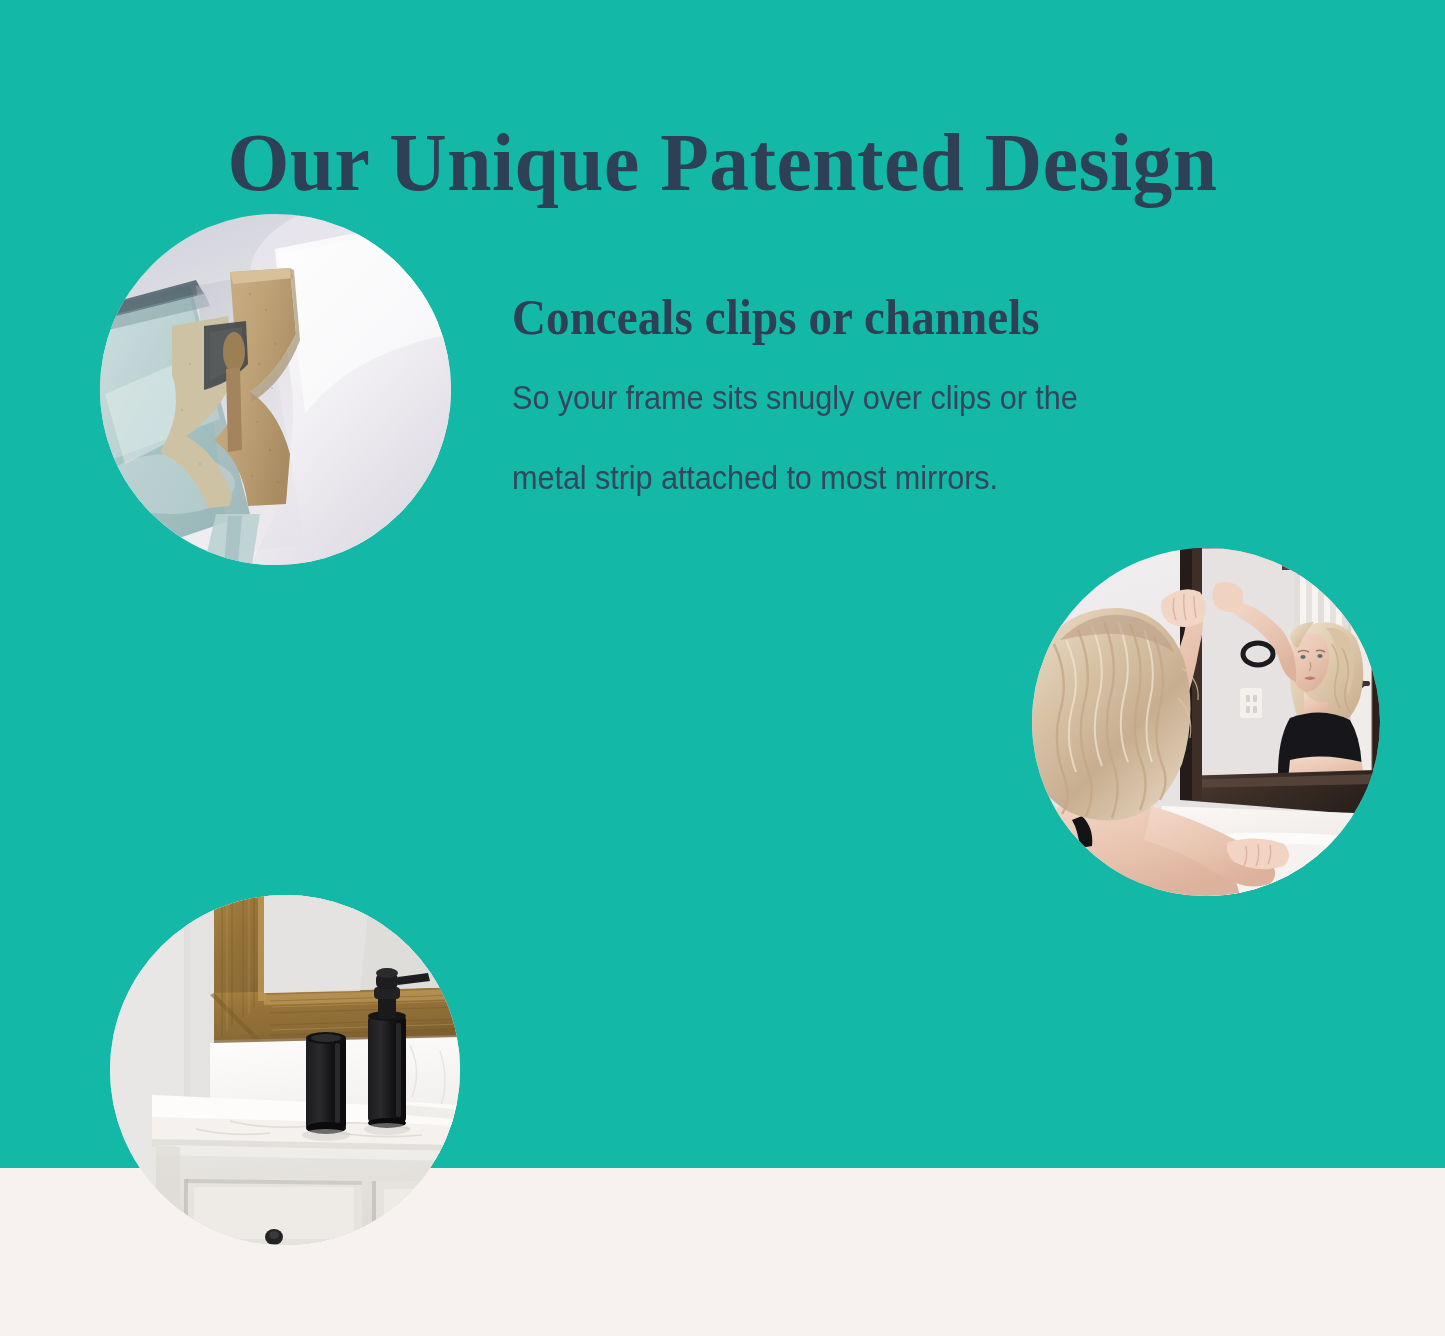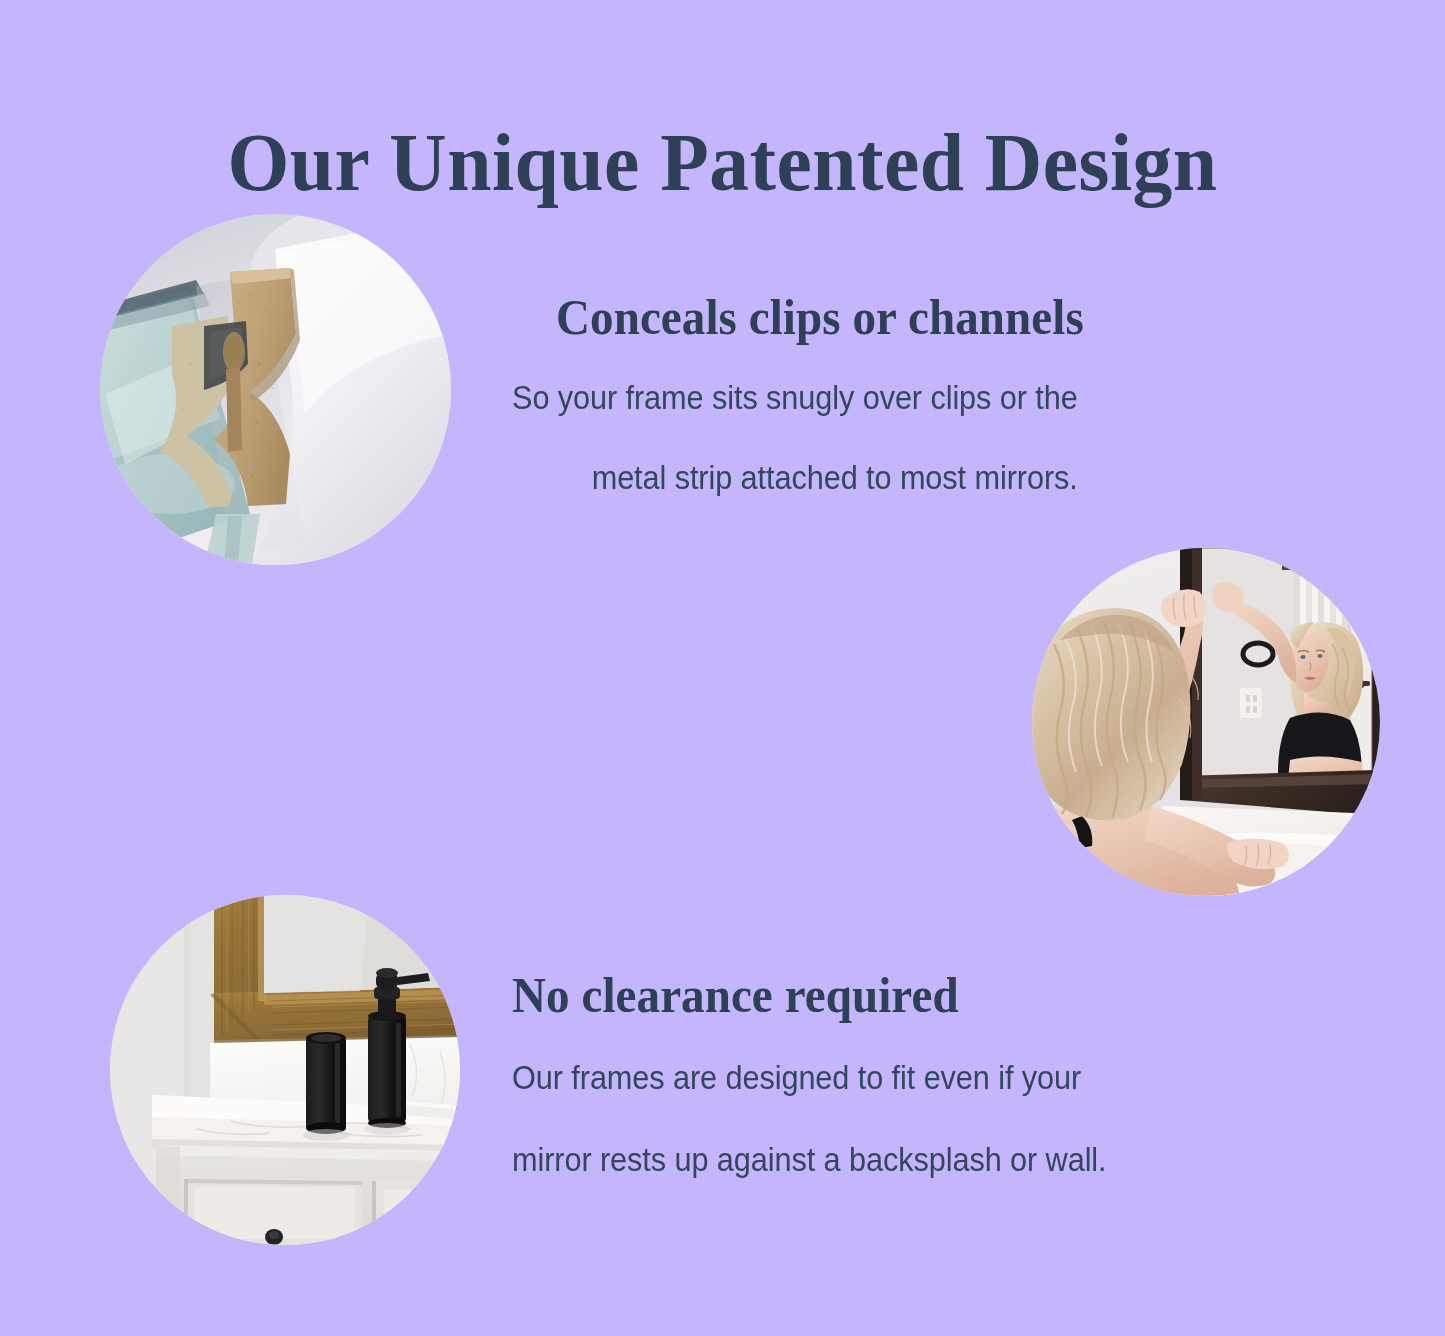--- a/index.html
+++ b/index.html
@@ -12,22 +12,22 @@
     height: 1336px;
     background: #f7f1ef;
     font-family: "Liberation Sans", sans-serif;
     overflow: hidden;
     position: relative;
   }
 
   .page {
     position: relative;
     width: 1445px;
-    height: 1336px;
-    background: #c4b5fd;
+    height: 1168px;
+    background: #14b8a6;
   }
 
   
   .page-title {
     position: absolute;
     left: 0;
     top: 62px;
     width: 1445px;
     text-align: center;
     font-family: "Liberation Serif", "DejaVu Serif", serif;
@@ -65,21 +65,21 @@
     font-size: 33px;
     line-height: 56px;
     margin: 0;
     letter-spacing: -0.1px;
     transform: scaleX(0.93);
     transform-origin: left top;
     white-space: nowrap;
   }
 
   
-  #text-block-1 { left: 512px; top: 288px; text-align: right; }
+  #text-block-1 { left: 512px; top: 288px; }
   #text-block-1 .feature-body { margin-top: 24px; }
 
   #text-block-2 { left: 124px; top: 632px; }
   #text-block-2 .feature-body { margin-top: 26px; }
 
   #text-block-3 { left: 512px; top: 966px; }
   #text-block-3 .feature-body { margin-top: 26px; }
 
   
   .photo-circle {
@@ -533,19 +533,14 @@
       <rect x="274" y="294" width="76" height="50" rx="2" fill="#eeebe7"></rect>
       <path d="M262 286 L266 286 L266 350 L262 350 Z" fill="#b8b5af" opacity="0.6"></path>
 
       <ellipse cx="164" cy="342" rx="9" ry="8" fill="#232325"></ellipse>
       <ellipse cx="164" cy="340" rx="5" ry="4" fill="#3a3a3d"></ellipse>
 
       <path d="M46 250 L70 252 L70 350 L46 350 Z" fill="#dedbd6" opacity="0.7"></path>
     </svg>
   </div>
 
-  <div class="feature-row" id="text-block-3">
-    <h2 class="feature-heading">No clearance required</h2>
-    <p class="feature-body">Our frames are designed to fit even if your</p>
-    <p class="feature-body">mirror rests up against a backsplash or wall.</p>
-  </div>
 
 </div>
 
 </body></html>

